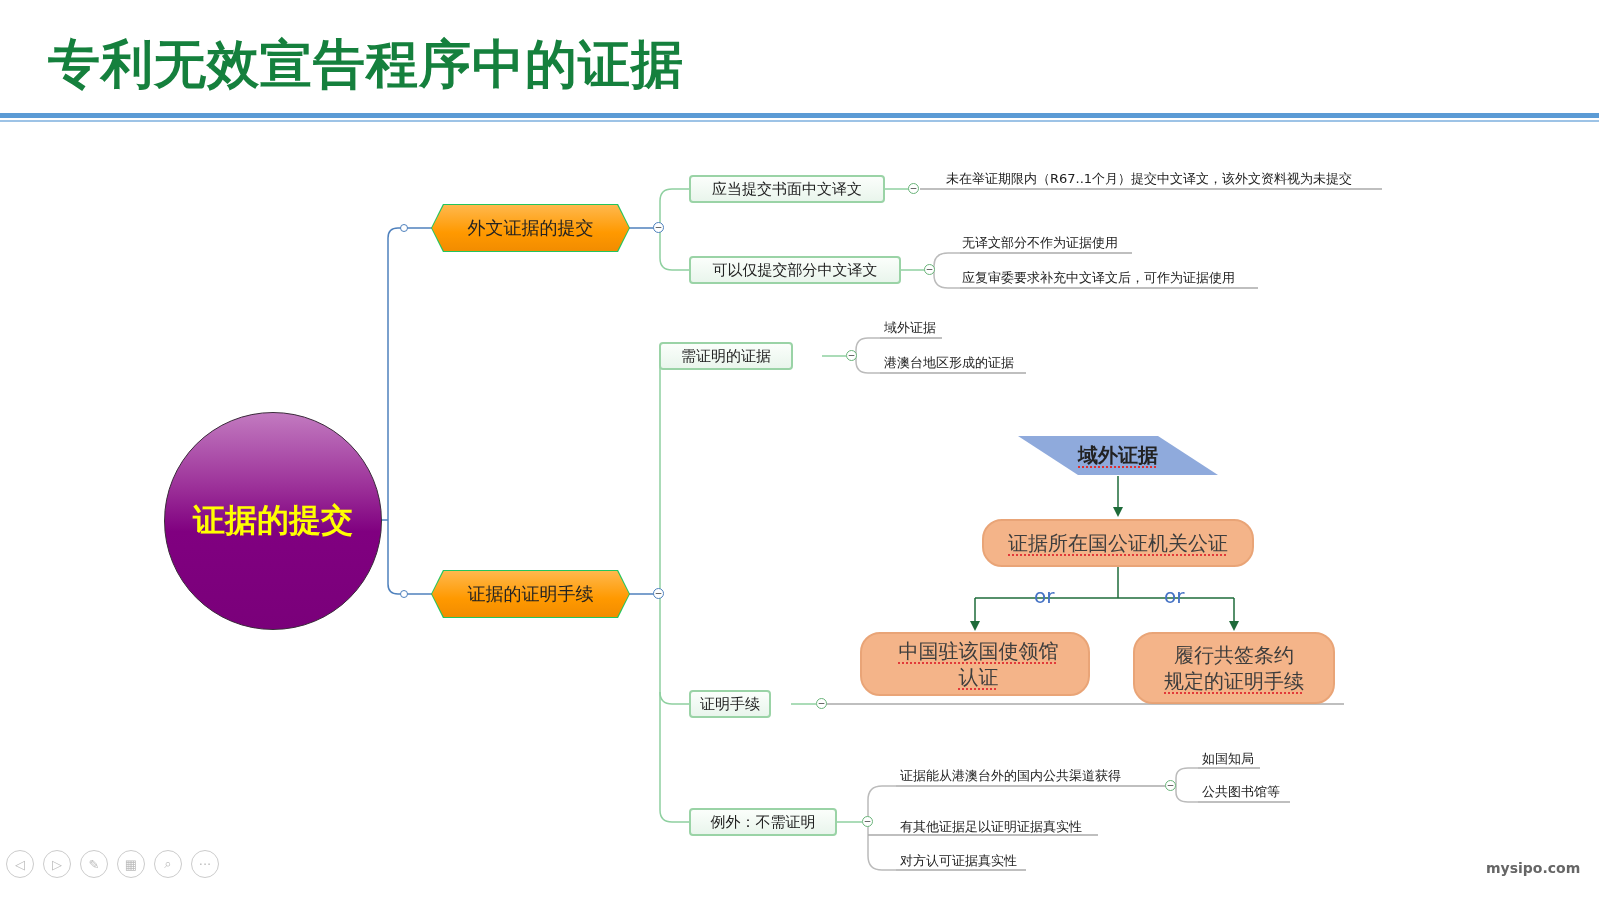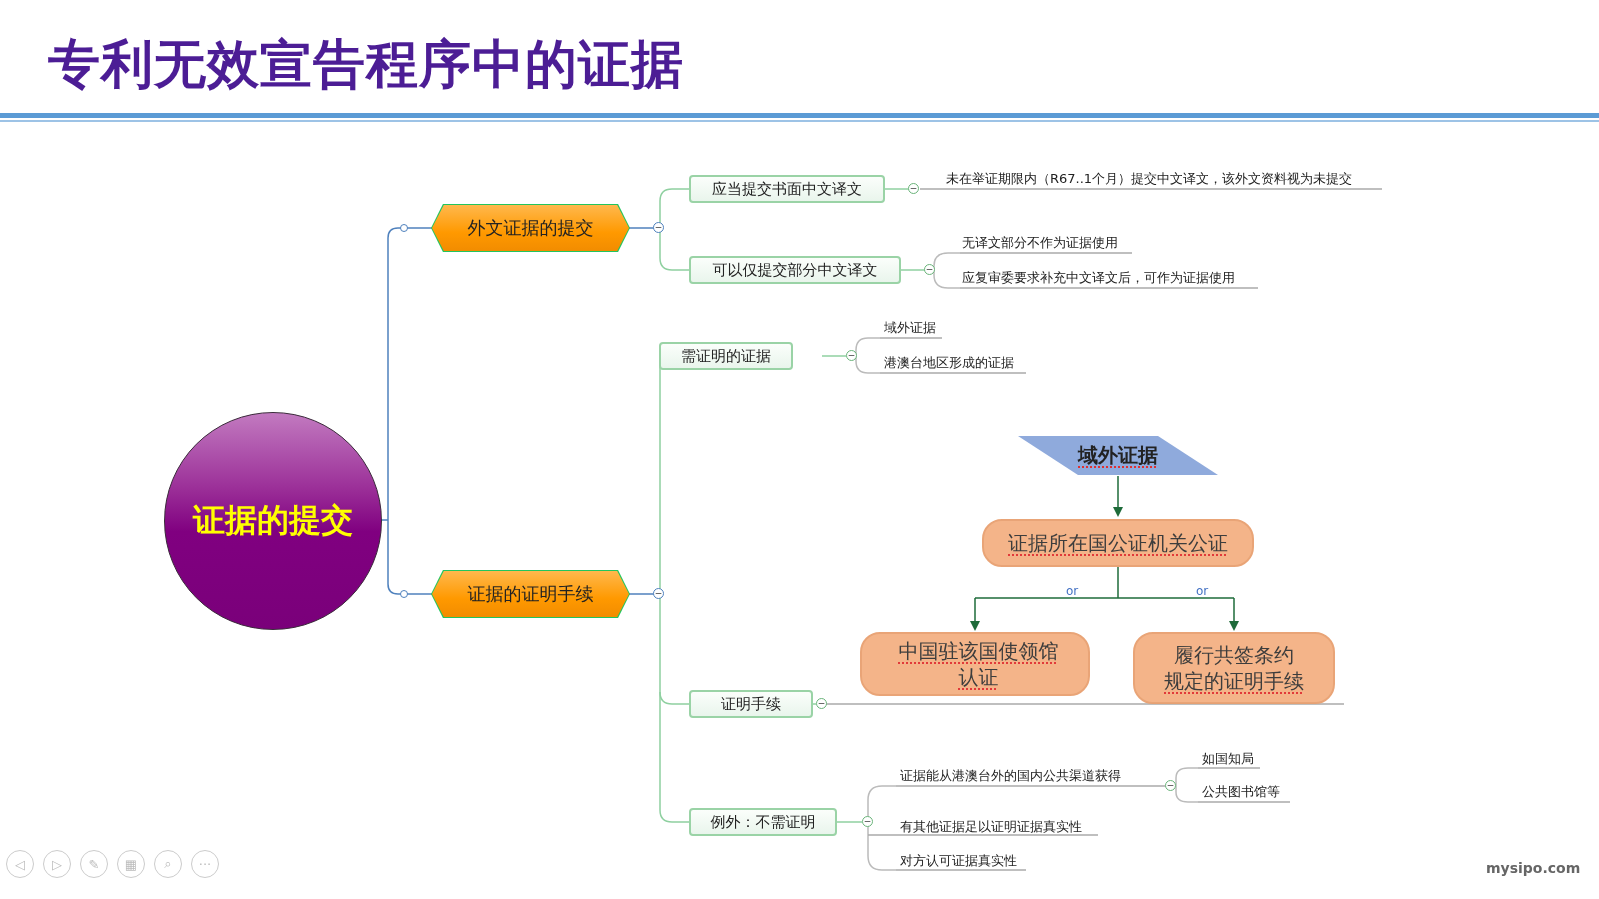--- a/index.html
+++ b/index.html
@@ -1,18 +1,18 @@
 <!DOCTYPE html>
 <html><head>
 <meta charset="utf-8">
 <style>
   html,body{margin:0;padding:0;background:#fff;}
   body{width:1599px;height:899px;position:relative;overflow:hidden;font-family:"DejaVu Sans",sans-serif;}
   .abs{position:absolute;}
-  #title{left:48px;top:30px;font-size:52px;font-weight:bold;color:#4c1d95;letter-spacing:1px;white-space:nowrap;}
+  #title{left:48px;top:30px;font-size:52px;font-weight:bold;color:#15803d;letter-spacing:1px;white-space:nowrap;}
   #rule1{left:0;top:113px;width:1599px;height:5px;background:#5b9bd5;}
   #rule2{left:0;top:120px;width:1599px;height:2px;background:#9dc3e6;}
   svg#lines{position:absolute;left:0;top:0;}
   .root{left:164px;top:412px;width:216px;height:216px;border-radius:50%;
     background:linear-gradient(#c27ac0 0%,#9b2f98 35%,#800080 55%,#7a007a 100%);
     border:1px solid #3a2a3a;display:flex;align-items:center;justify-content:center;
     color:#ffff00;font-size:32px;font-weight:bold;}
   .hex{height:46px;display:flex;align-items:center;justify-content:center;font-size:18px;color:#222;
     clip-path:polygon(6% 0,94% 0,100% 50%,94% 100%,6% 100%,0 50%);
     background:linear-gradient(#ffb84d,#ff9900 60%,#f28c00);}
@@ -24,21 +24,21 @@
     display:flex;align-items:center;justify-content:center;font-size:9px;line-height:9px;color:#333;}
   .togb{border-color:#4f81bd;}
   .para{left:1018px;top:436px;width:200px;height:39px;}
   .para-bg{position:absolute;left:0;top:0;width:100%;height:100%;background:#8faadc;
     clip-path:polygon(0 0,70% 0,100% 100%,30% 100%);}
   .para-t{position:absolute;left:0;top:0;width:100%;height:100%;display:flex;align-items:center;justify-content:center;
     font-size:20px;font-weight:bold;color:#222;}
   .obox{background:#f4b183;border:2px solid #e8a070;border-radius:20px;box-sizing:border-box;display:flex;flex-direction:column;
     align-items:center;justify-content:center;font-size:20px;color:#333;text-align:center;line-height:26px;opacity:.95;}
   .squig{text-decoration:underline dotted #e03030;text-underline-offset:4px;}
-  .or{font-size:12px;color:#4472c4;margin-left:32px;}
+  .or{font-size:20px;color:#4472c4;}
   .navb{width:28px;height:28px;border:1px solid #ccc;border-radius:50%;box-sizing:border-box;display:flex;align-items:center;justify-content:center;color:#bbb;font-size:13px;}
   #wm{left:1486px;top:860px;font-size:14px;font-weight:bold;color:#666;}
 </style>
 </head>
 <body>
 
 <div id="title" class="abs">专利无效宣告程序中的证据</div>
 <div id="rule1" class="abs"></div>
 <div id="rule2" class="abs"></div>
 
@@ -106,21 +106,21 @@
 <div class="abs gbox" style="left:689px;top:256px;width:212px;">可以仅提交部分中文译文</div>
 <div class="abs tog" style="left:924px;top:264px;">−</div>
 <div class="abs leaf" style="left:962px;top:234px;">无译文部分不作为证据使用</div>
 <div class="abs leaf" style="left:962px;top:269px;">应复审委要求补充中文译文后，可作为证据使用</div>
 
 <div class="abs gbox" style="left:659px;top:342px;width:134px;">需证明的证据</div>
 <div class="abs tog" style="left:846px;top:350px;">−</div>
 <div class="abs leaf" style="left:884px;top:319px;">域外证据</div>
 <div class="abs leaf" style="left:884px;top:354px;">港澳台地区形成的证据</div>
 
-<div class="abs gbox" style="left:689px;top:690px;width:124px;">证明手续</div>
+<div class="abs gbox" style="left:689px;top:690px;width:82px;">证明手续</div>
 <div class="abs tog" style="left:816px;top:698px;">−</div>
 
 <div class="abs gbox" style="left:689px;top:808px;width:148px;">例外：不需证明</div>
 <div class="abs tog" style="left:862px;top:816px;">−</div>
 <div class="abs leaf" style="left:900px;top:767px;">证据能从港澳台外的国内公共渠道获得</div>
 <div class="abs leaf" style="left:900px;top:818px;">有其他证据足以证明证据真实性</div>
 <div class="abs leaf" style="left:900px;top:852px;">对方认可证据真实性</div>
 <div class="abs tog" style="left:1165px;top:780px;">−</div>
 <div class="abs leaf" style="left:1202px;top:750px;">如国知局</div>
 <div class="abs leaf" style="left:1202px;top:783px;">公共图书馆等</div>

